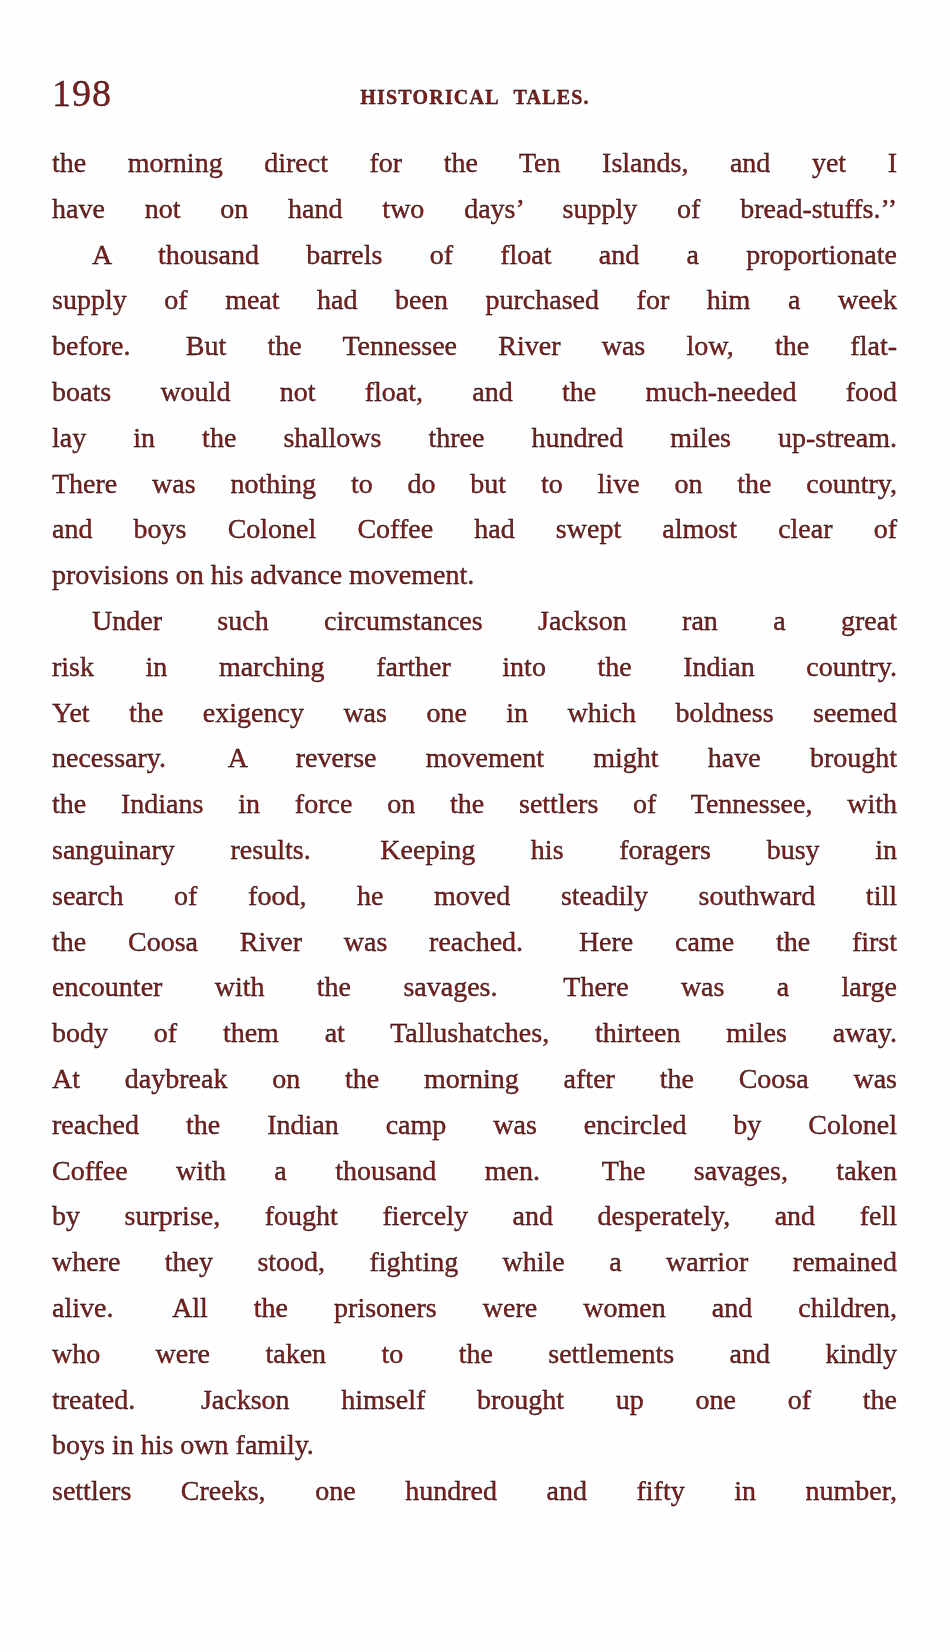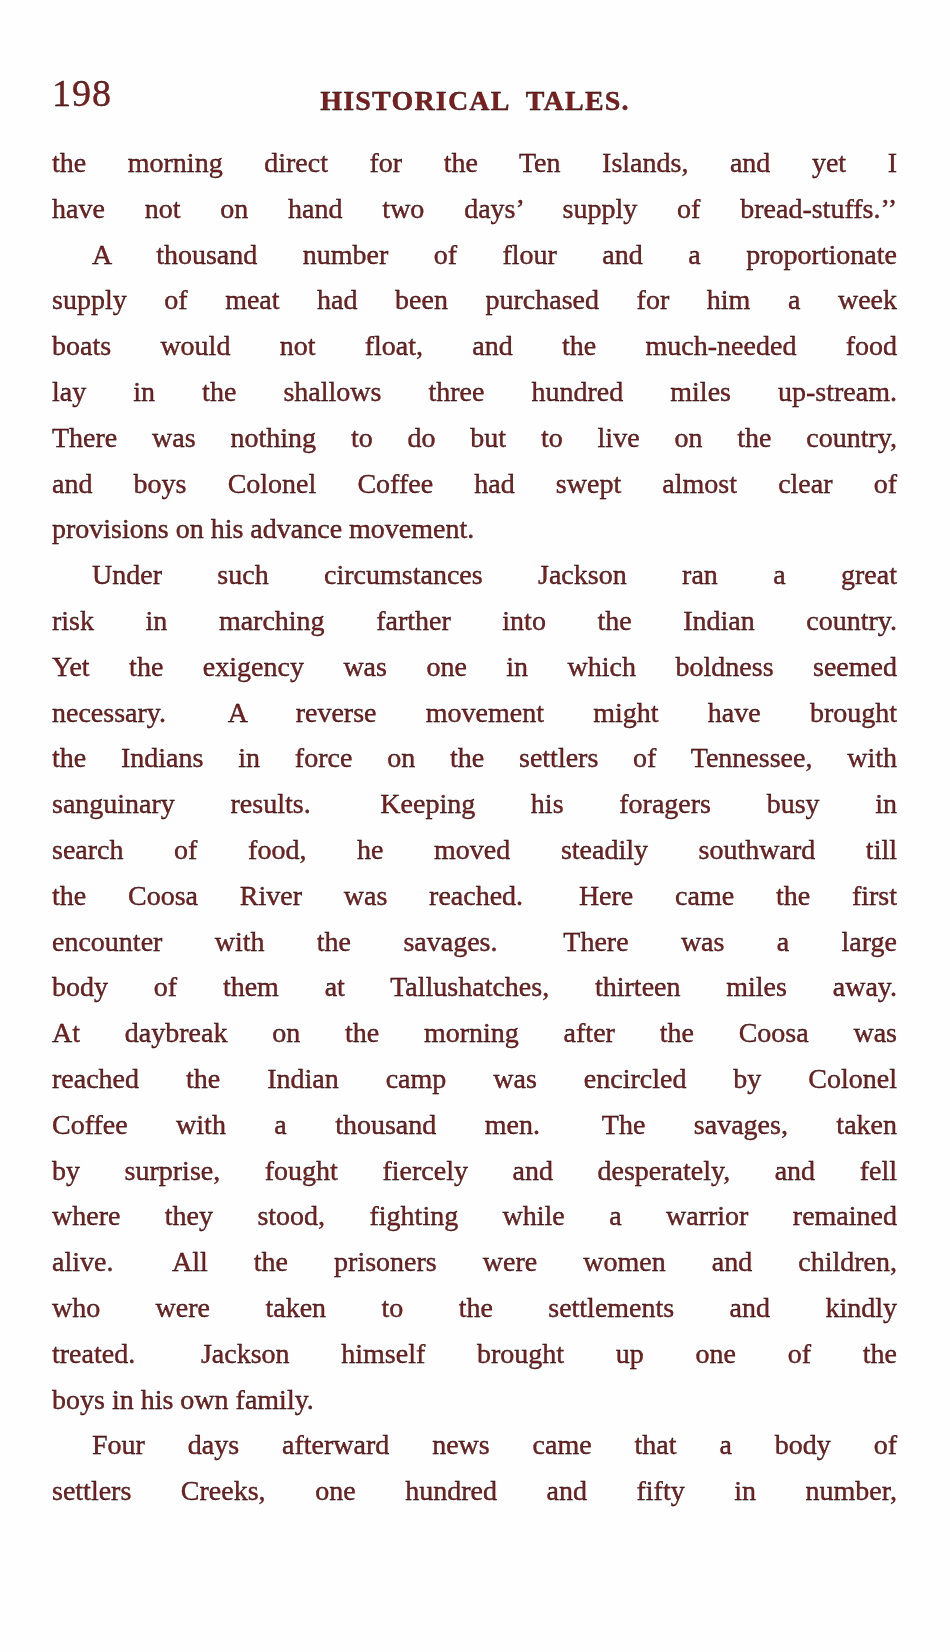--- a/index.html
+++ b/index.html
@@ -19,21 +19,21 @@
   .folio {
     position: absolute;
     left: 52px; top: 74px;
     font-size: 38px; line-height: 1;
     letter-spacing: 1px;
   }
   .running-title {
     position: absolute;
     left: 0; right: 0; top: 87px;
     text-align: center;
-    font-size: 28px; line-height: 1;
+    font-size: 20px; line-height: 1;
     font-weight: bold;
     letter-spacing: 1.2px;
     word-spacing: 9px;
   }
   .text-block {
     position: absolute;
     left: 52px; top: 140px;
     width: 845px;
     font-size: 28px;
     line-height: 45.8px;
@@ -45,22 +45,23 @@
 </style>
 </head>
 <body>
 
 <div class="page">
   <div class="folio">198</div>
   <div class="running-title">HISTORICAL TALES.</div>
   <div class="text-block" id="text-block">
       <div class="line j">the morning direct for the Ten Islands, and yet I</div>
       <div class="line j">have not on hand two days’ supply of bread-stuffs.’’</div>
-      <div class="line j indent">A thousand number of flour and a proportionate</div>
+      <div class="line j indent">A thousand barrels of float and a proportionate</div>
       <div class="line j">supply of meat had been purchased for him a week</div>
+      <div class="line j">before.  But the Tennessee River was low, the flat-</div>
       <div class="line j">boats would not float, and the much-needed food</div>
       <div class="line j">lay in the shallows three hundred miles up-stream.</div>
       <div class="line j">There was nothing to do but to live on the country,</div>
       <div class="line j">and boys Colonel Coffee had swept almost clear of</div>
       <div class="line last">provisions on his advance movement.</div>
       <div class="line j indent">Under such circumstances Jackson ran a great</div>
       <div class="line j">risk in marching farther into the Indian country.</div>
       <div class="line j">Yet the exigency was one in which boldness seemed</div>
       <div class="line j">necessary.  A reverse movement might have brought</div>
       <div class="line j">the Indians in force on the settlers of Tennessee, with</div>
@@ -71,16 +72,15 @@
       <div class="line j">body of them at Tallushatches, thirteen miles away.</div>
       <div class="line j">At daybreak on the morning after the Coosa was</div>
       <div class="line j">reached the Indian camp was encircled by Colonel</div>
       <div class="line j">Coffee with a thousand men.  The savages, taken</div>
       <div class="line j">by surprise, fought fiercely and desperately, and fell</div>
       <div class="line j">where they stood, fighting while a warrior remained</div>
       <div class="line j">alive.  All the prisoners were women and children,</div>
       <div class="line j">who were taken to the settlements and kindly</div>
       <div class="line j">treated.  Jackson himself brought up one of the</div>
       <div class="line last">boys in his own family.</div>
-      <div class="line j indent">Four days afterward news came that a body of</div>
       <div class="line j">settlers Creeks, one hundred and fifty in number,</div>
     </div>
 </div>
 
 </body></html>

